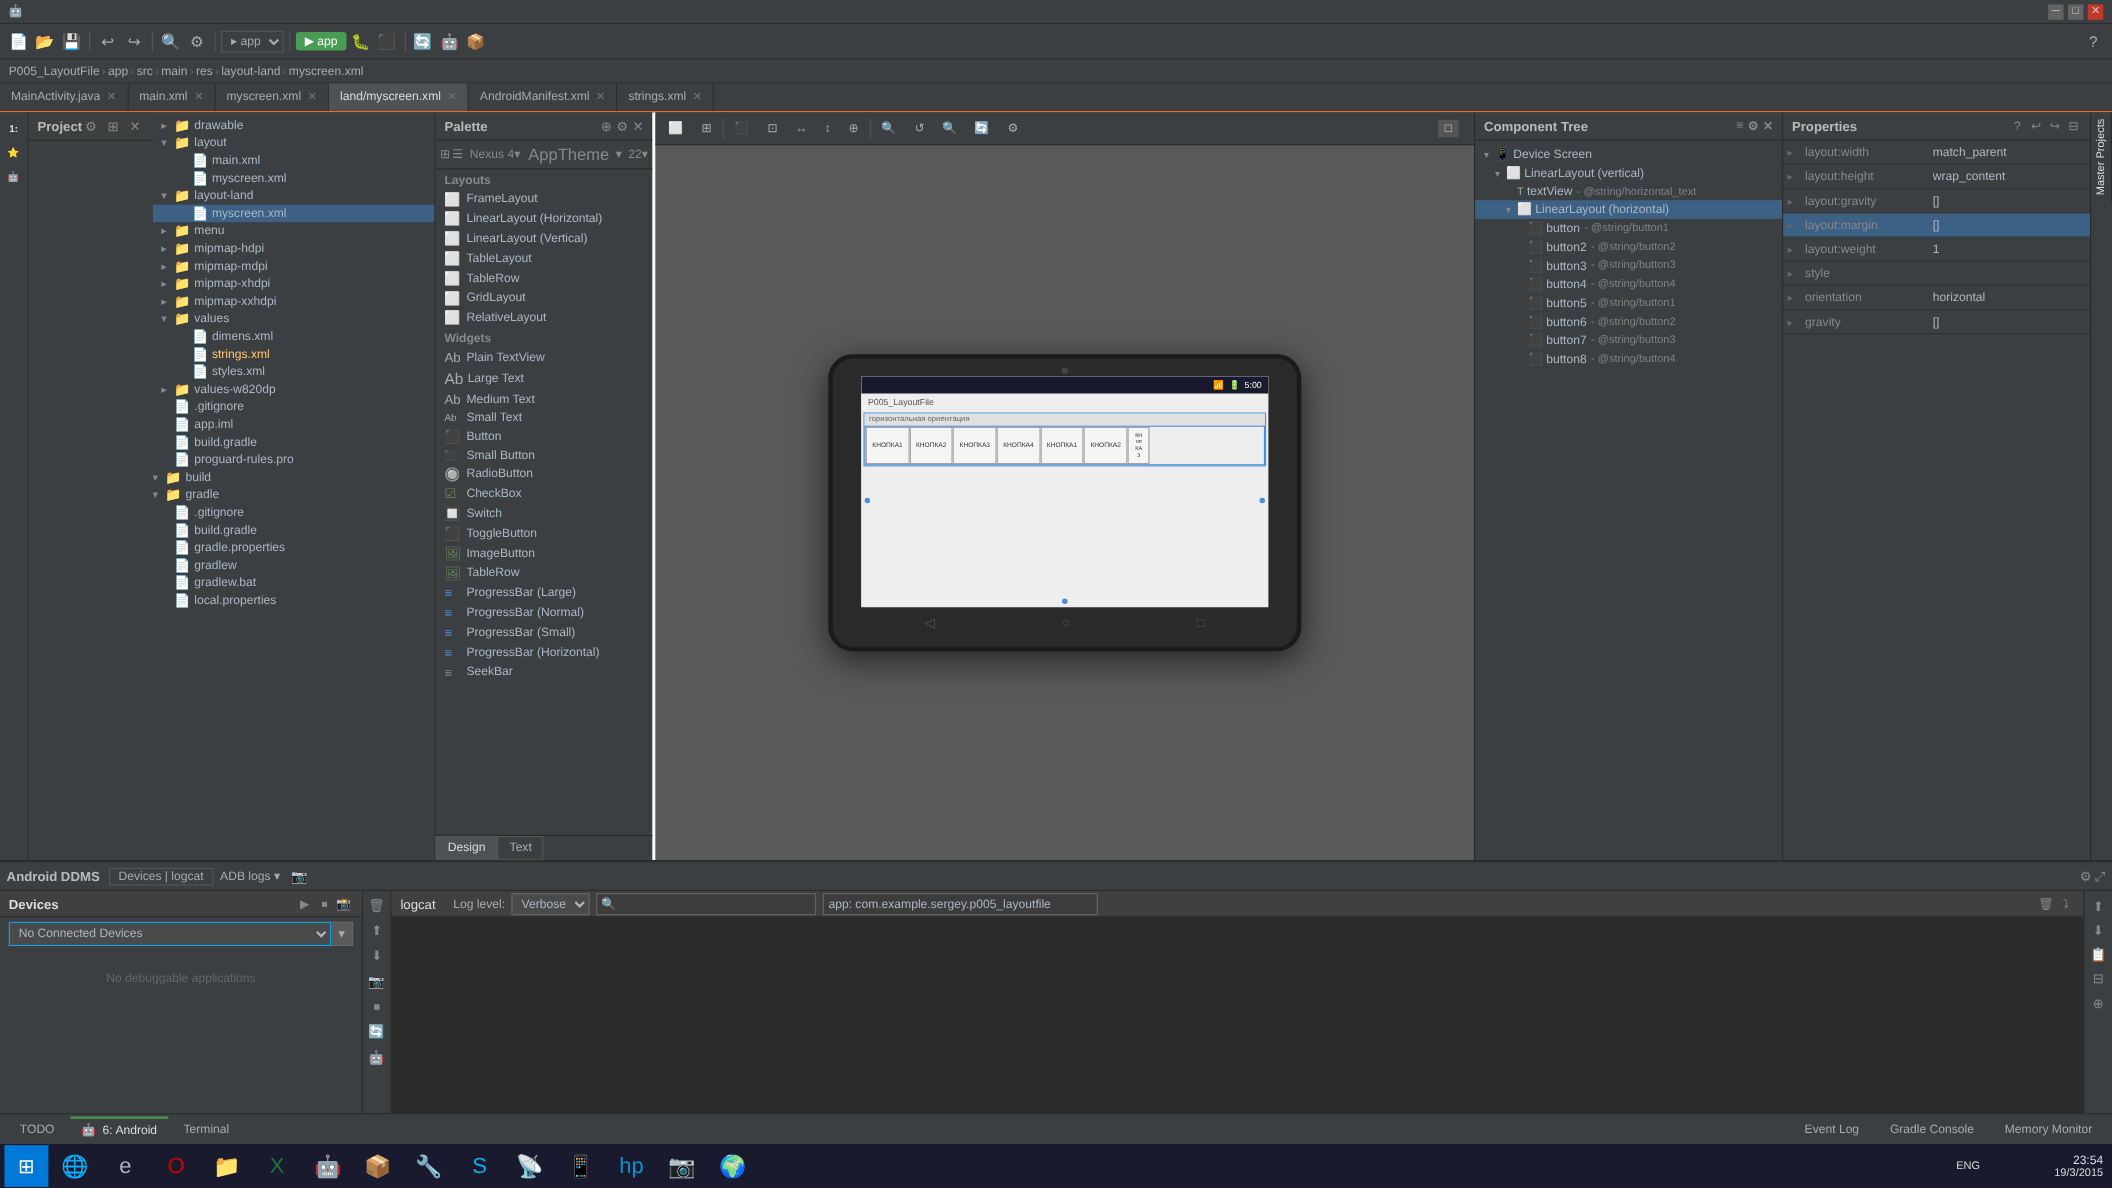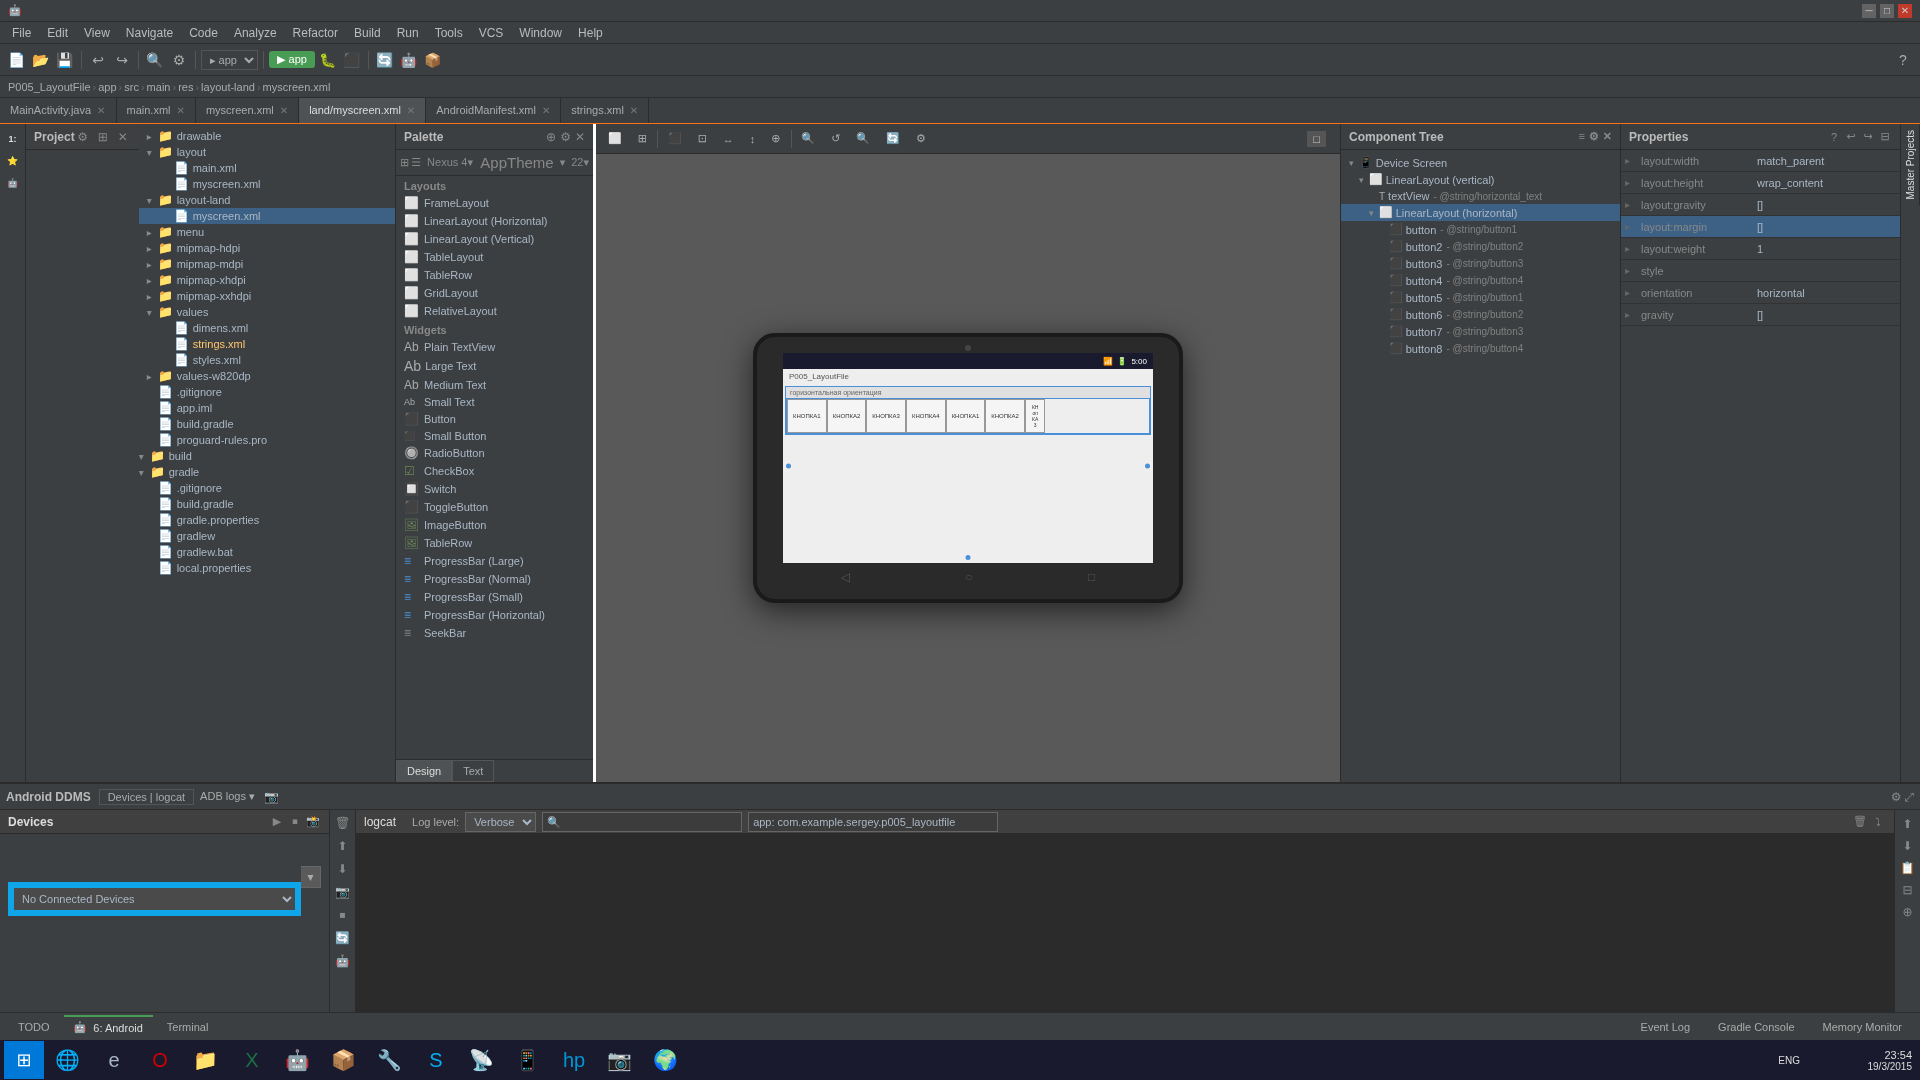--- a/index.html
+++ b/index.html
@@ -83,21 +83,21 @@
     .prop-row { display: flex; align-items: center; height: 22px; border-bottom: 1px solid #323232; padding: 0 4px; cursor: pointer; }
     .prop-row.selected { background: #3d6185; }
     .prop-name { width: 120px; font-size: 11px; color: #888; flex-shrink: 0; padding-left: 4px; }
     .prop-value { flex: 1; font-size: 11px; color: #a9b7c6; }
     .prop-expand { width: 12px; color: #666; font-size: 10px; }
     .ddms-devices { width: 330px; background: #3c3f41; border-right: 1px solid #2b2b2b; display: flex; flex-direction: column; }
     .ddms-devices-header { height: 24px; display: flex; align-items: center; padding: 0 8px; background: #404040; border-bottom: 1px solid #2b2b2b; justify-content: space-between; }
     .ddms-devices-icons { display: flex; gap: 2px; }
     .ddms-icon-btn { width: 16px; height: 16px; color: #888; font-size: 11px; cursor: pointer; display: flex; align-items: center; justify-content: center; }
     .device-select { margin: 4px 8px; display: flex; align-items: center; }
-    .device-dropdown { flex: 1; background: #4a4a4a; border: 6px solid #0ea5e9; color: #a9b7c6; font-size: 11px; padding: 2px 4px; height: 34px; margin-top: 44px; }
+    .device-dropdown { flex: 1; background: #4a4a4a; border: 1px solid #0ea5e9; color: #a9b7c6; font-size: 11px; padding: 2px 4px; height: 22px; }
     .device-dropdown-arrow { width: 20px; height: 22px; background: #5a5a5a; border: 1px solid #666; border-left: none; color: #aaa; display: flex; align-items: center; justify-content: center; cursor: pointer; }
     .no-debug { font-size: 11px; color: #666; text-align: center; padding: 20px; }
     .ddms-logcat { flex: 1; background: #2b2b2b; display: flex; flex-direction: column; }
     .logcat-header { height: 24px; background: #404040; border-bottom: 1px solid #2b2b2b; display: flex; align-items: center; padding: 0 8px; }
 
     
     .bottom-tabs { height: 28px; background: #3c3f41; border-top: 1px solid #2b2b2b; display: flex; align-items: center; padding: 0 8px; gap: 4px; justify-content: space-between; }
     .btab { padding: 4px 10px; font-size: 11px; color: #aaa; cursor: pointer; display: flex; align-items: center; gap: 4px; }
     .btab.active { border-top: 2px solid #499c54; color: #ddd; }
     .btab-right { display: flex; gap: 8px; align-items: center; }
@@ -151,35 +151,20 @@
     <div style="display:flex;align-items:center;gap:8px;font-size:11px;color:#888;">
       <span>🤖</span>
     </div>
     <div class="title-bar-controls">
       <span>─</span>
       <span>□</span>
       <span style="background:#c0392b;">✕</span>
     </div>
   </div>
 
-  <div class="menu-bar">
-    <span class="menu-item">File</span>
-    <span class="menu-item">Edit</span>
-    <span class="menu-item">View</span>
-    <span class="menu-item">Navigate</span>
-    <span class="menu-item">Code</span>
-    <span class="menu-item">Analyze</span>
-    <span class="menu-item">Refactor</span>
-    <span class="menu-item">Build</span>
-    <span class="menu-item">Run</span>
-    <span class="menu-item">Tools</span>
-    <span class="menu-item">VCS</span>
-    <span class="menu-item">Window</span>
-    <span class="menu-item">Help</span>
-  </div>
 
   <div class="toolbar">
     <button class="toolbar-btn">📄</button>
     <button class="toolbar-btn">📂</button>
     <button class="toolbar-btn">💾</button>
     <div class="toolbar-sep"></div>
     <button class="toolbar-btn">↩</button>
     <button class="toolbar-btn">↪</button>
     <div class="toolbar-sep"></div>
     <button class="toolbar-btn">🔍</button>
@@ -814,20 +799,21 @@
             <span class="ddms-icon-btn">📸</span>
           </div>
         </div>
         <div class="ddms-devices-content">
           <div class="device-select">
             <select class="device-dropdown">
               <option>No Connected Devices</option>
             </select>
             <div class="device-dropdown-arrow">▾</div>
           </div>
+          <div class="no-debug">No debuggable applications</div>
         </div>
       </div>
 
       <div style="width:26px;background:#3c3f41;border-right:1px solid #2b2b2b;display:flex;flex-direction:column;align-items:center;padding:3px 0;gap:3px;">
         <span class="dsicon">🗑</span>
         <span class="dsicon">⬆</span>
         <span class="dsicon">⬇</span>
         <span class="dsicon">📷</span>
         <span class="dsicon">⏹</span>
         <span class="dsicon">🔄</span>

